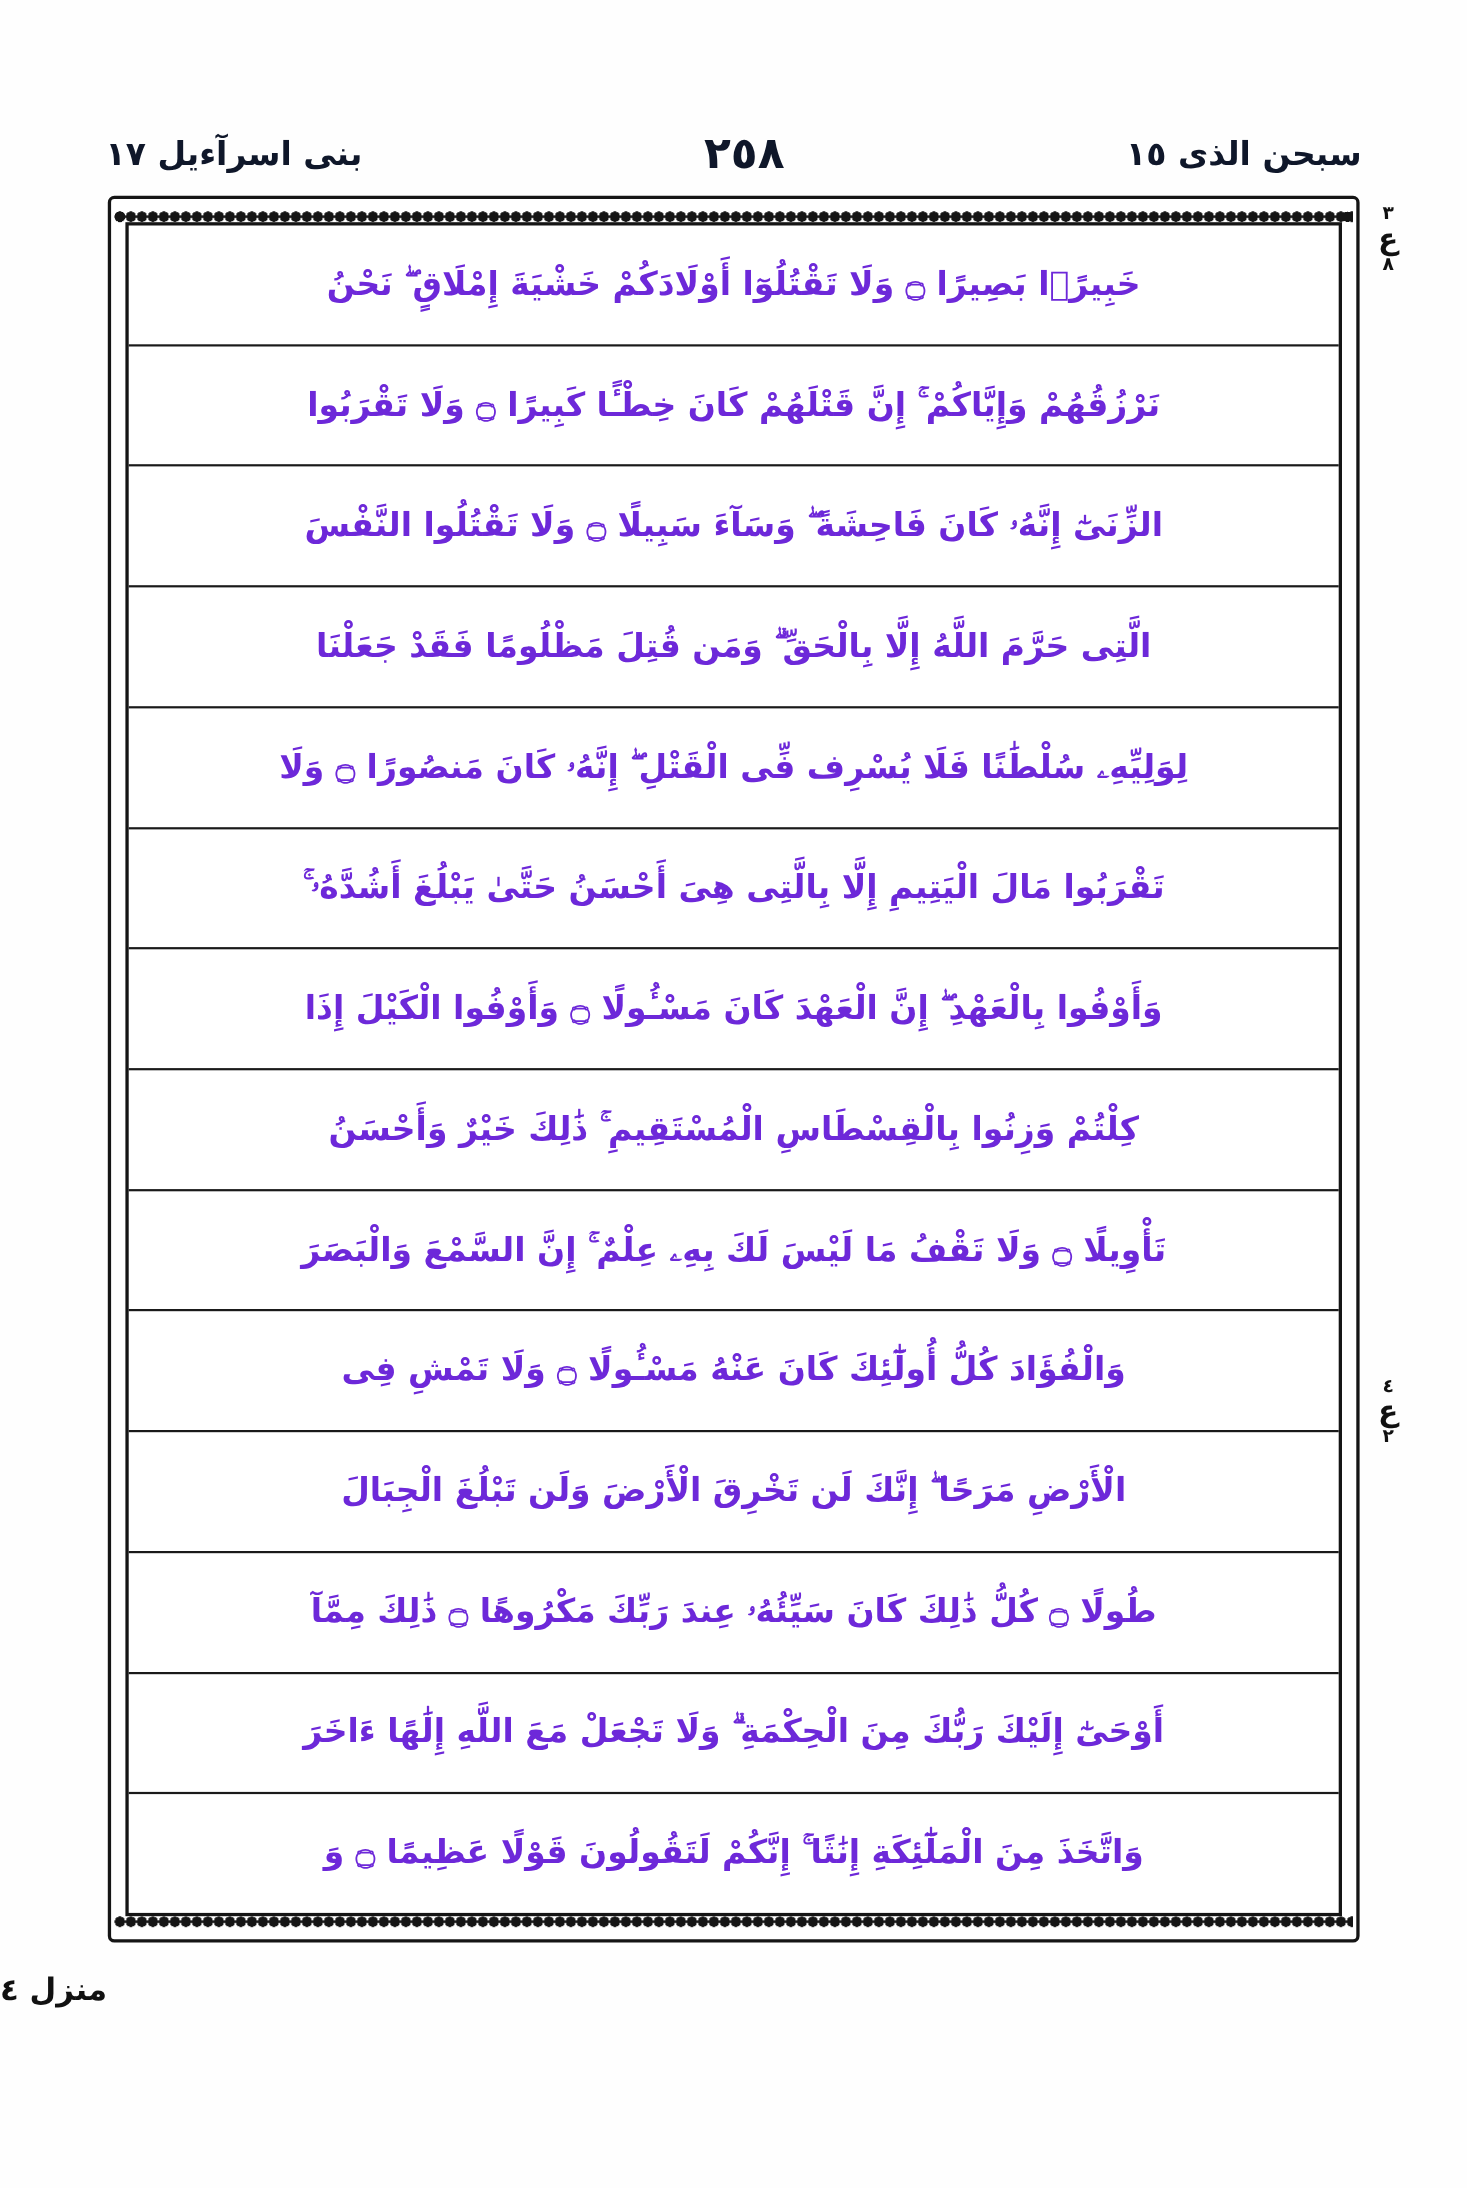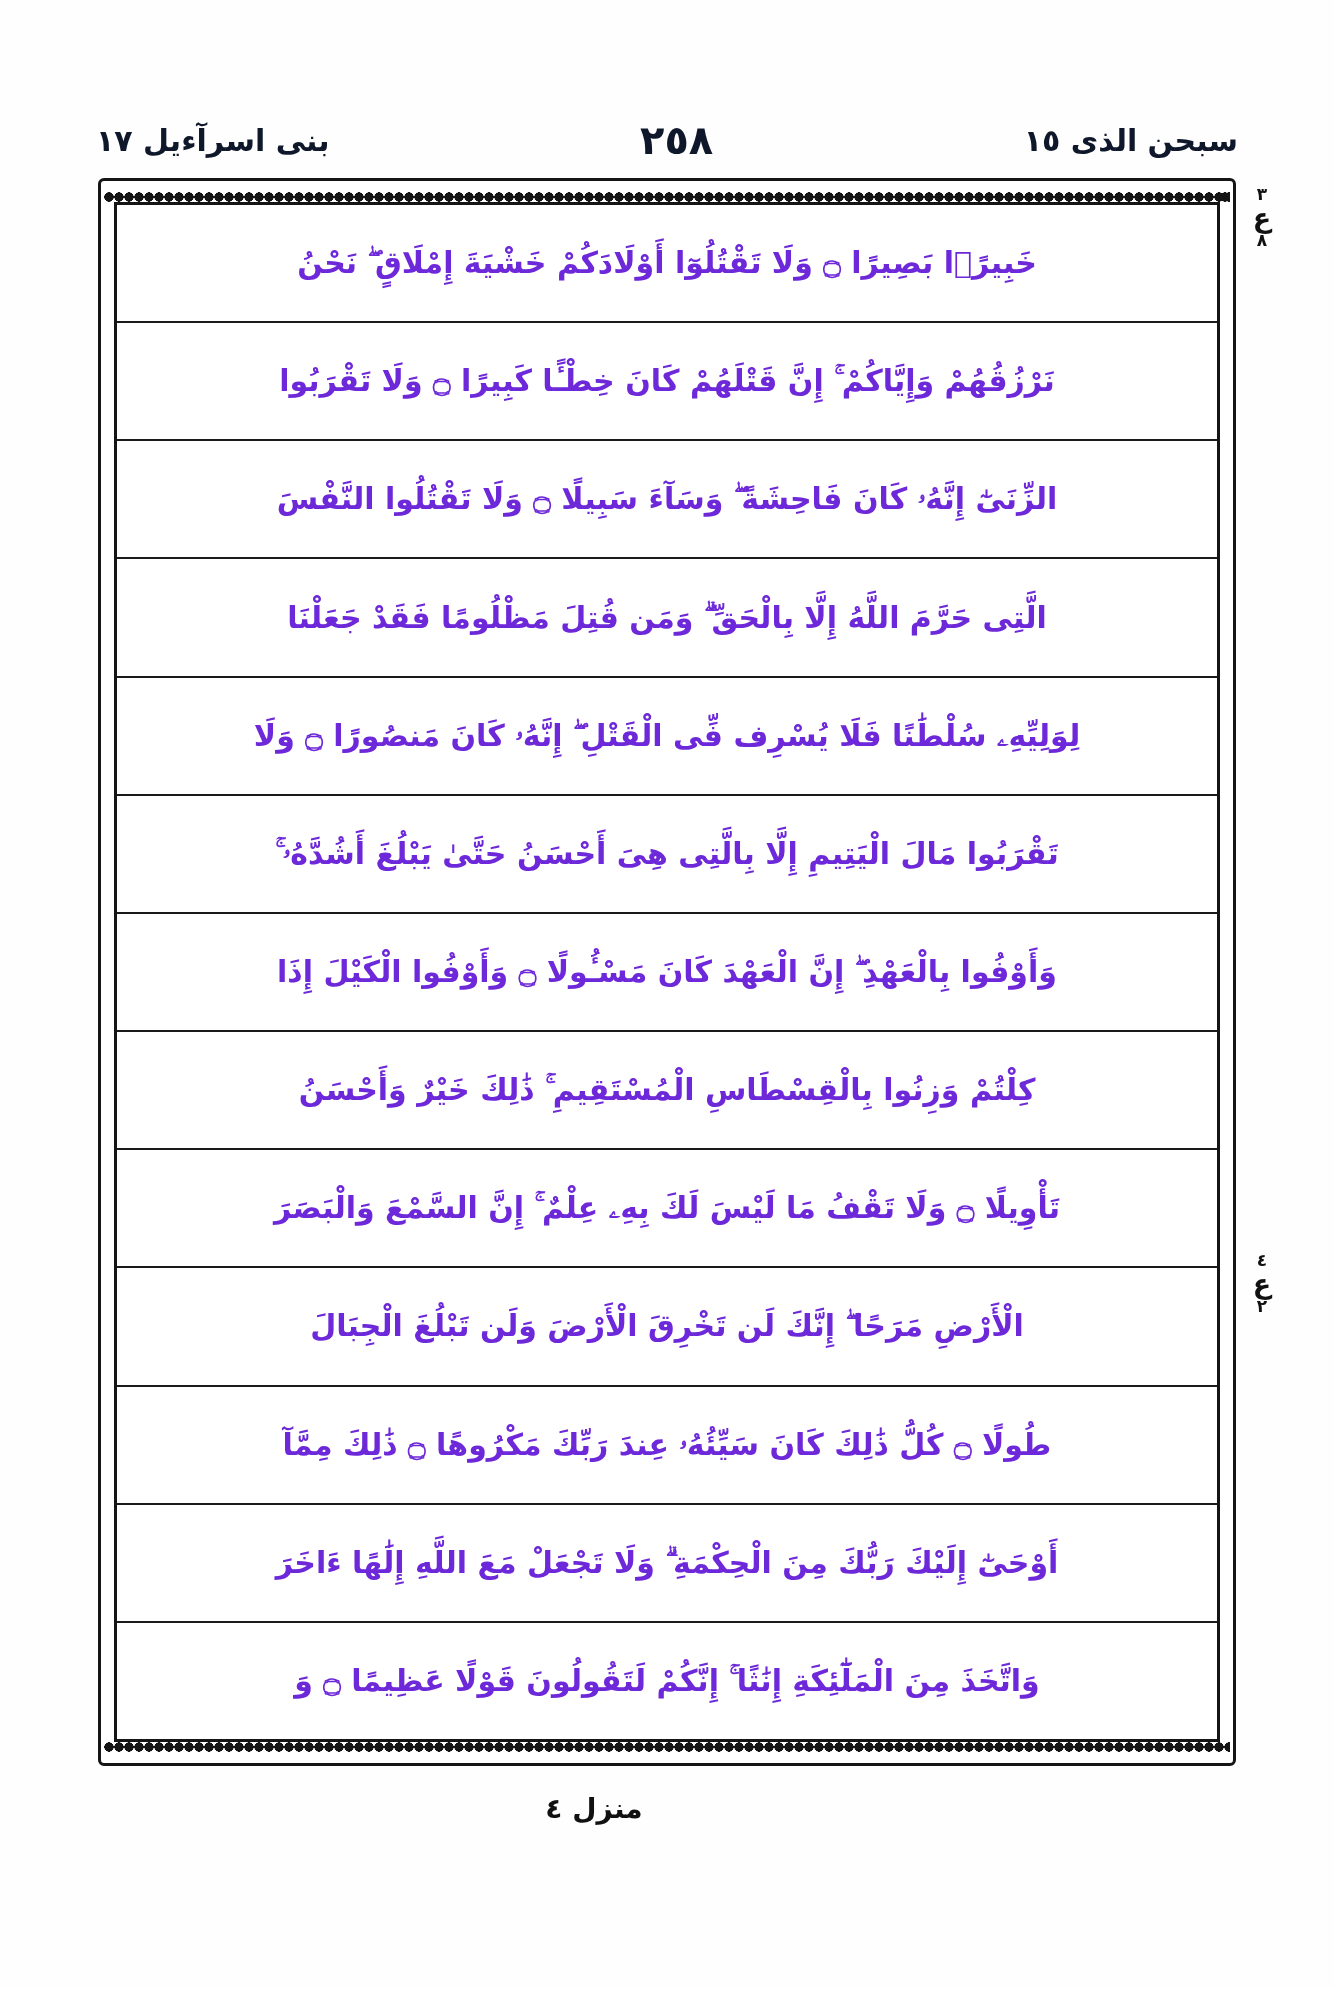--- a/index.html
+++ b/index.html
@@ -131,21 +131,21 @@
   }
   .ruku .r-num{font-size:17px;display:block;font-weight:600;}
   .ruku .r-ain{font-size:27px;display:block;font-weight:700;}
   .ruku-1{left:1240px;top:186px;}
   .ruku-2{left:1240px;top:1252px;}
 
   
   .footer{
     position:absolute;
     top:1792px;left:0;width:1188px;
-    text-align:center;
+    text-align:left;
     direction:rtl;
   }
   .footer-text{
     font-size:28px;
     color:#111111;
     font-weight:600;
     font-family:"DejaVu Sans","Liberation Sans",sans-serif;
   }
 </style>
 </head>
@@ -188,20 +188,23 @@
     <div class="qline">
         <div class="qtext" style="font-size: 30px;">وَأَوْفُوا بِالْعَهْدِ ۖ إِنَّ الْعَهْدَ كَانَ مَسْـُٔولًا ۝ وَأَوْفُوا الْكَيْلَ إِذَا</div>
       </div>
     <div class="qline">
         <div class="qtext" style="font-size: 30px;">كِلْتُمْ وَزِنُوا بِالْقِسْطَاسِ الْمُسْتَقِيمِ ۚ ذَٰلِكَ خَيْرٌ وَأَحْسَنُ</div>
       </div>
     <div class="qline">
         <div class="qtext" style="font-size: 30px;">تَأْوِيلًا ۝ وَلَا تَقْفُ مَا لَيْسَ لَكَ بِهِۦ عِلْمٌ ۚ إِنَّ السَّمْعَ وَالْبَصَرَ</div>
       </div>
     <div class="qline">
+        <div class="qtext" style="font-size: 30px;">وَالْفُؤَادَ كُلُّ أُولَٰٓئِكَ كَانَ عَنْهُ مَسْـُٔولًا ۝ وَلَا تَمْشِ فِى</div>
+      </div>
+    <div class="qline">
         <div class="qtext" style="font-size: 30px;">الْأَرْضِ مَرَحًا ۖ إِنَّكَ لَن تَخْرِقَ الْأَرْضَ وَلَن تَبْلُغَ الْجِبَالَ</div>
       </div>
     <div class="qline">
         <div class="qtext" style="font-size: 30px;">طُولًا ۝ كُلُّ ذَٰلِكَ كَانَ سَيِّئُهُۥ عِندَ رَبِّكَ مَكْرُوهًا ۝ ذَٰلِكَ مِمَّآ</div>
       </div>
     <div class="qline">
         <div class="qtext" style="font-size: 30px;">أَوْحَىٰٓ إِلَيْكَ رَبُّكَ مِنَ الْحِكْمَةِ ۗ وَلَا تَجْعَلْ مَعَ اللَّهِ إِلَٰهًا ءَاخَرَ</div>
       </div>
     <div class="qline">
         <div class="qtext" style="font-size: 30px;">وَاتَّخَذَ مِنَ الْمَلَٰٓئِكَةِ إِنَٰثًا ۚ إِنَّكُمْ لَتَقُولُونَ قَوْلًا عَظِيمًا ۝ وَ</div>

